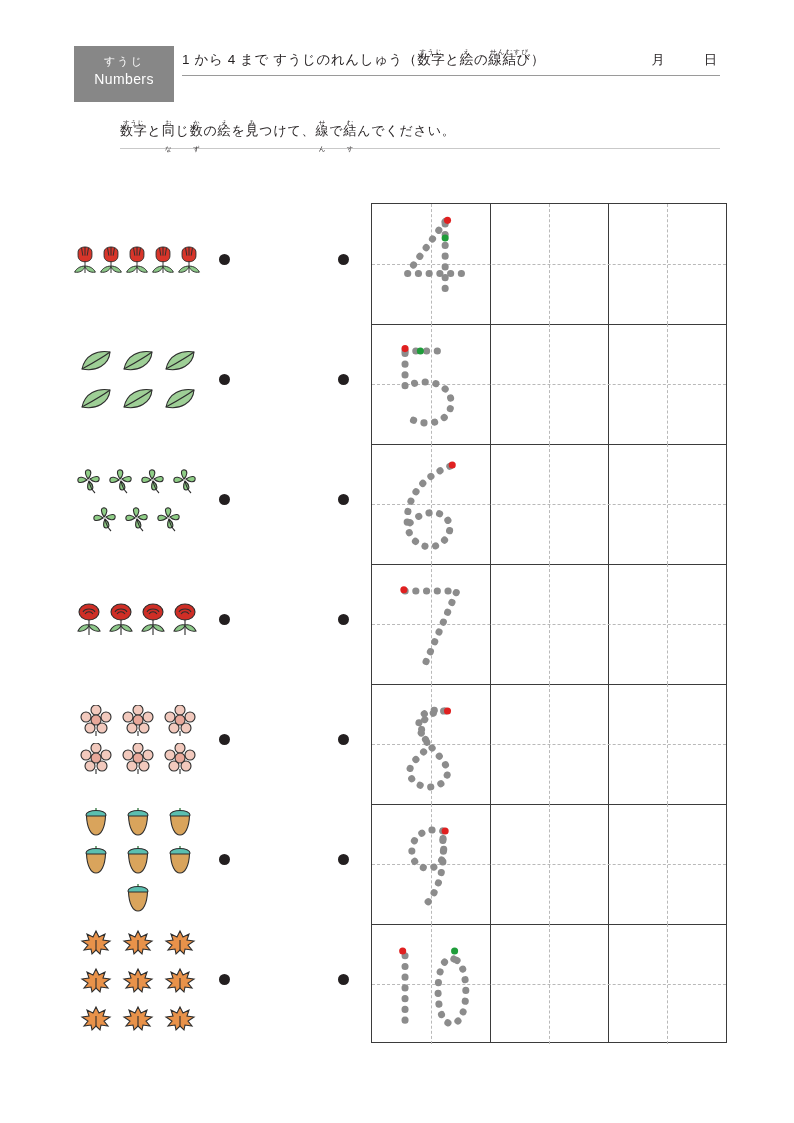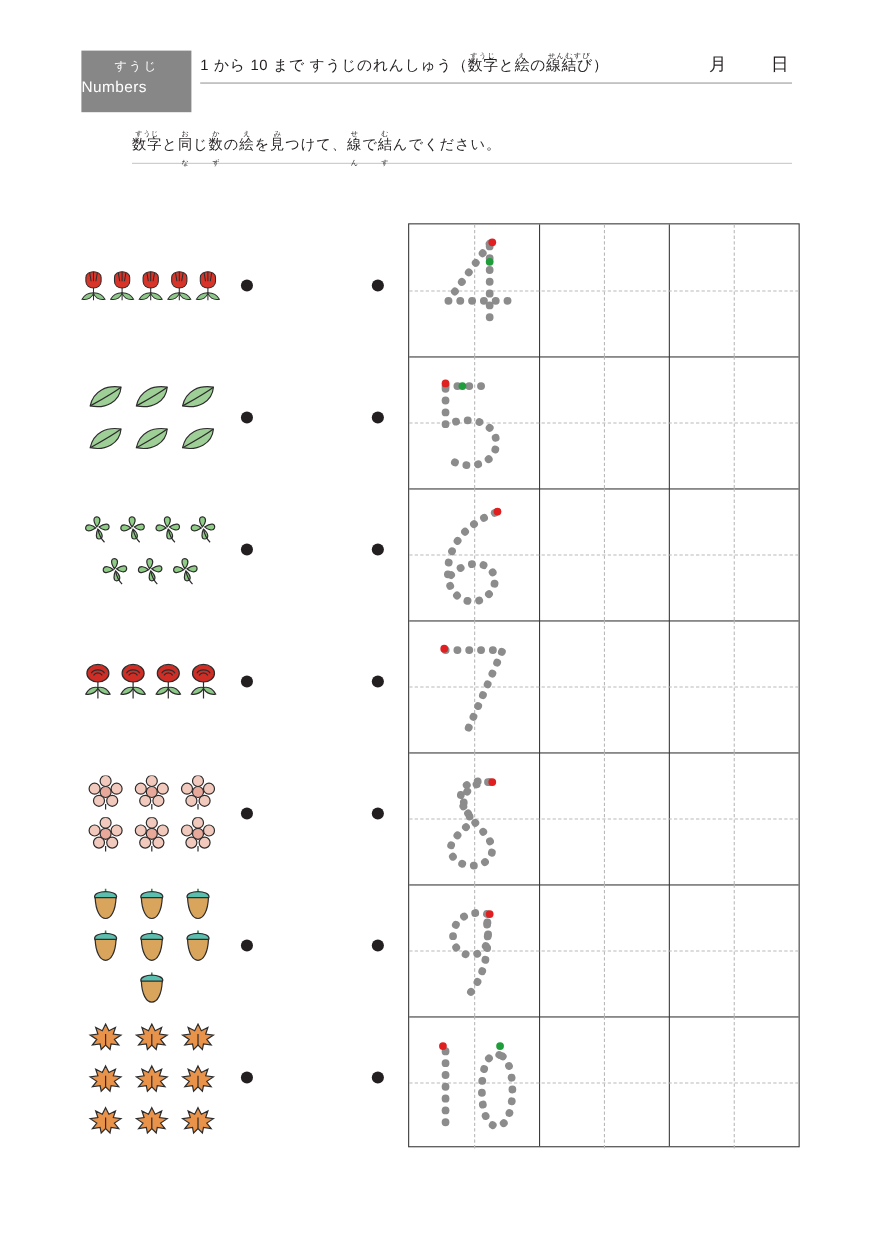--- a/index.html
+++ b/index.html
@@ -40,21 +40,21 @@
     padding-top: 8px;
   }
   .hdr-badge .jp {
     font-size: 11px;
     text-align: center;
     letter-spacing: 2px;
     line-height: 14px;
   }
   .hdr-badge .en {
     font-size: 14px;
-    text-align: left;
+    text-align: center;
     line-height: 22px;
     letter-spacing: 0.4px;
   }
   .hdr-titles {
     position: absolute;
     left: 108px;
     top: 0;
     right: 0;
     height: 56px;
   }
@@ -84,21 +84,21 @@
     line-height: 26px;
     letter-spacing: 0.2px;
     border-bottom: 1px solid #9a9a9a;
     padding-bottom: 1px;
     position: relative;
   }
   .date-fields {
     position: absolute;
     right: 2px;
     bottom: 2px;
-    font-size: 16px;
+    font-size: 13px;
     letter-spacing: 1px;
   }
   .date-fields span { margin-left: 34px; }
 
   
   .instruction {
     position: absolute;
     left: 120px;
     top: 118px;
     width: 600px;
@@ -214,21 +214,21 @@
 <body>
 
 <div class="page">
 
   <div class="header">
     <div class="hdr-badge">
       <div class="jp">すうじ</div>
       <div class="en">Numbers</div>
     </div>
     <div class="hdr-titles">
-      <div class="title-jp"><span>1 から 10 まで すうじのれんしゅう（</span><span class="ruby-wrap"><span class="ruby">すうじ</span><span>数字</span></span><span>と</span><span class="ruby-wrap"><span class="ruby">え</span><span>絵</span></span><span>の</span><span class="ruby-wrap"><span class="ruby">せんむすび</span><span>線結び</span></span><span>）</span></div>
+      <div class="title-jp"><span>1 から 4 まで すうじのれんしゅう（</span><span class="ruby-wrap"><span class="ruby">すうじ</span><span>数字</span></span><span>と</span><span class="ruby-wrap"><span class="ruby">え</span><span>絵</span></span><span>の</span><span class="ruby-wrap"><span class="ruby">せんむすび</span><span>線結び</span></span><span>）</span></div>
       <div class="title-en">
         <span class="date-fields">
           <span>月</span>
           <span>日</span>
         </span>
       </div>
     </div>
   </div>
 
   <div class="instruction"><span class="ruby-wrap"><span class="ruby">すうじ</span><span>数字</span></span><span>と</span><span class="ruby-wrap"><span class="ruby">おな</span><span>同</span></span><span>じ</span><span class="ruby-wrap"><span class="ruby">かず</span><span>数</span></span><span>の</span><span class="ruby-wrap"><span class="ruby">え</span><span>絵</span></span><span>を</span><span class="ruby-wrap"><span class="ruby">み</span><span>見</span></span><span>つけて、</span><span class="ruby-wrap"><span class="ruby">せん</span><span>線</span></span><span>で</span><span class="ruby-wrap"><span class="ruby">むす</span><span>結</span></span><span>んでください。</span></div>

